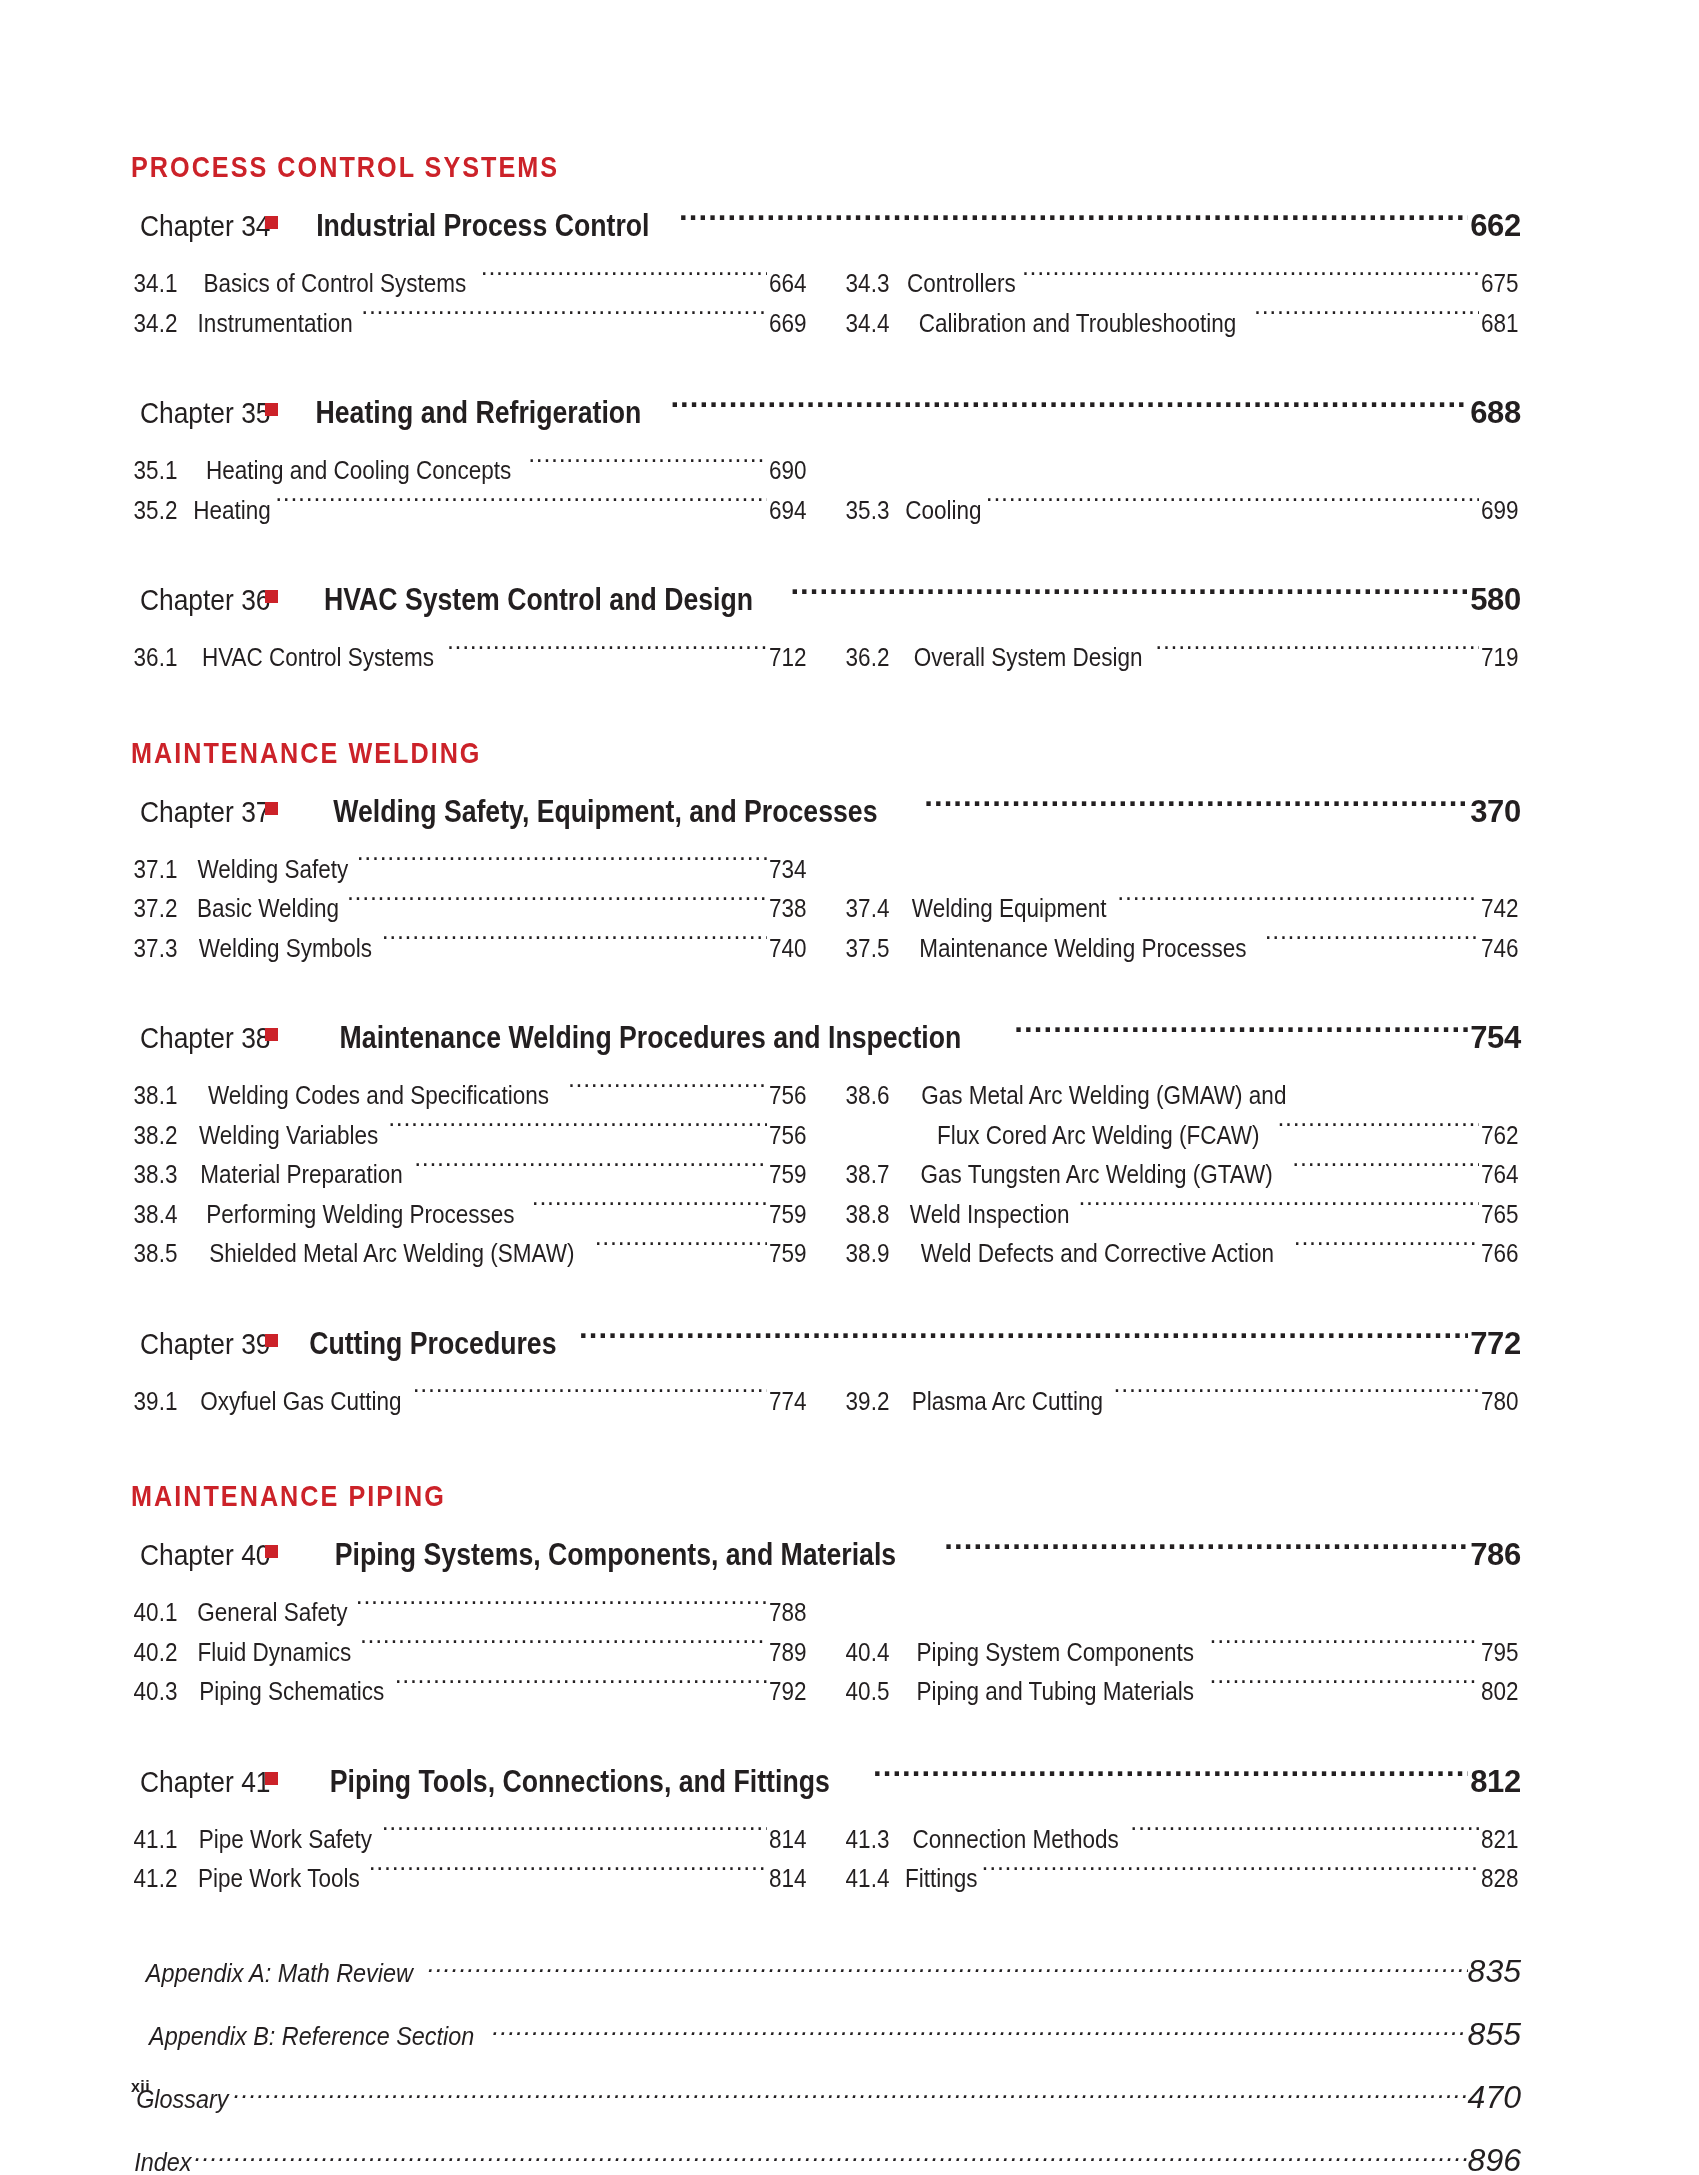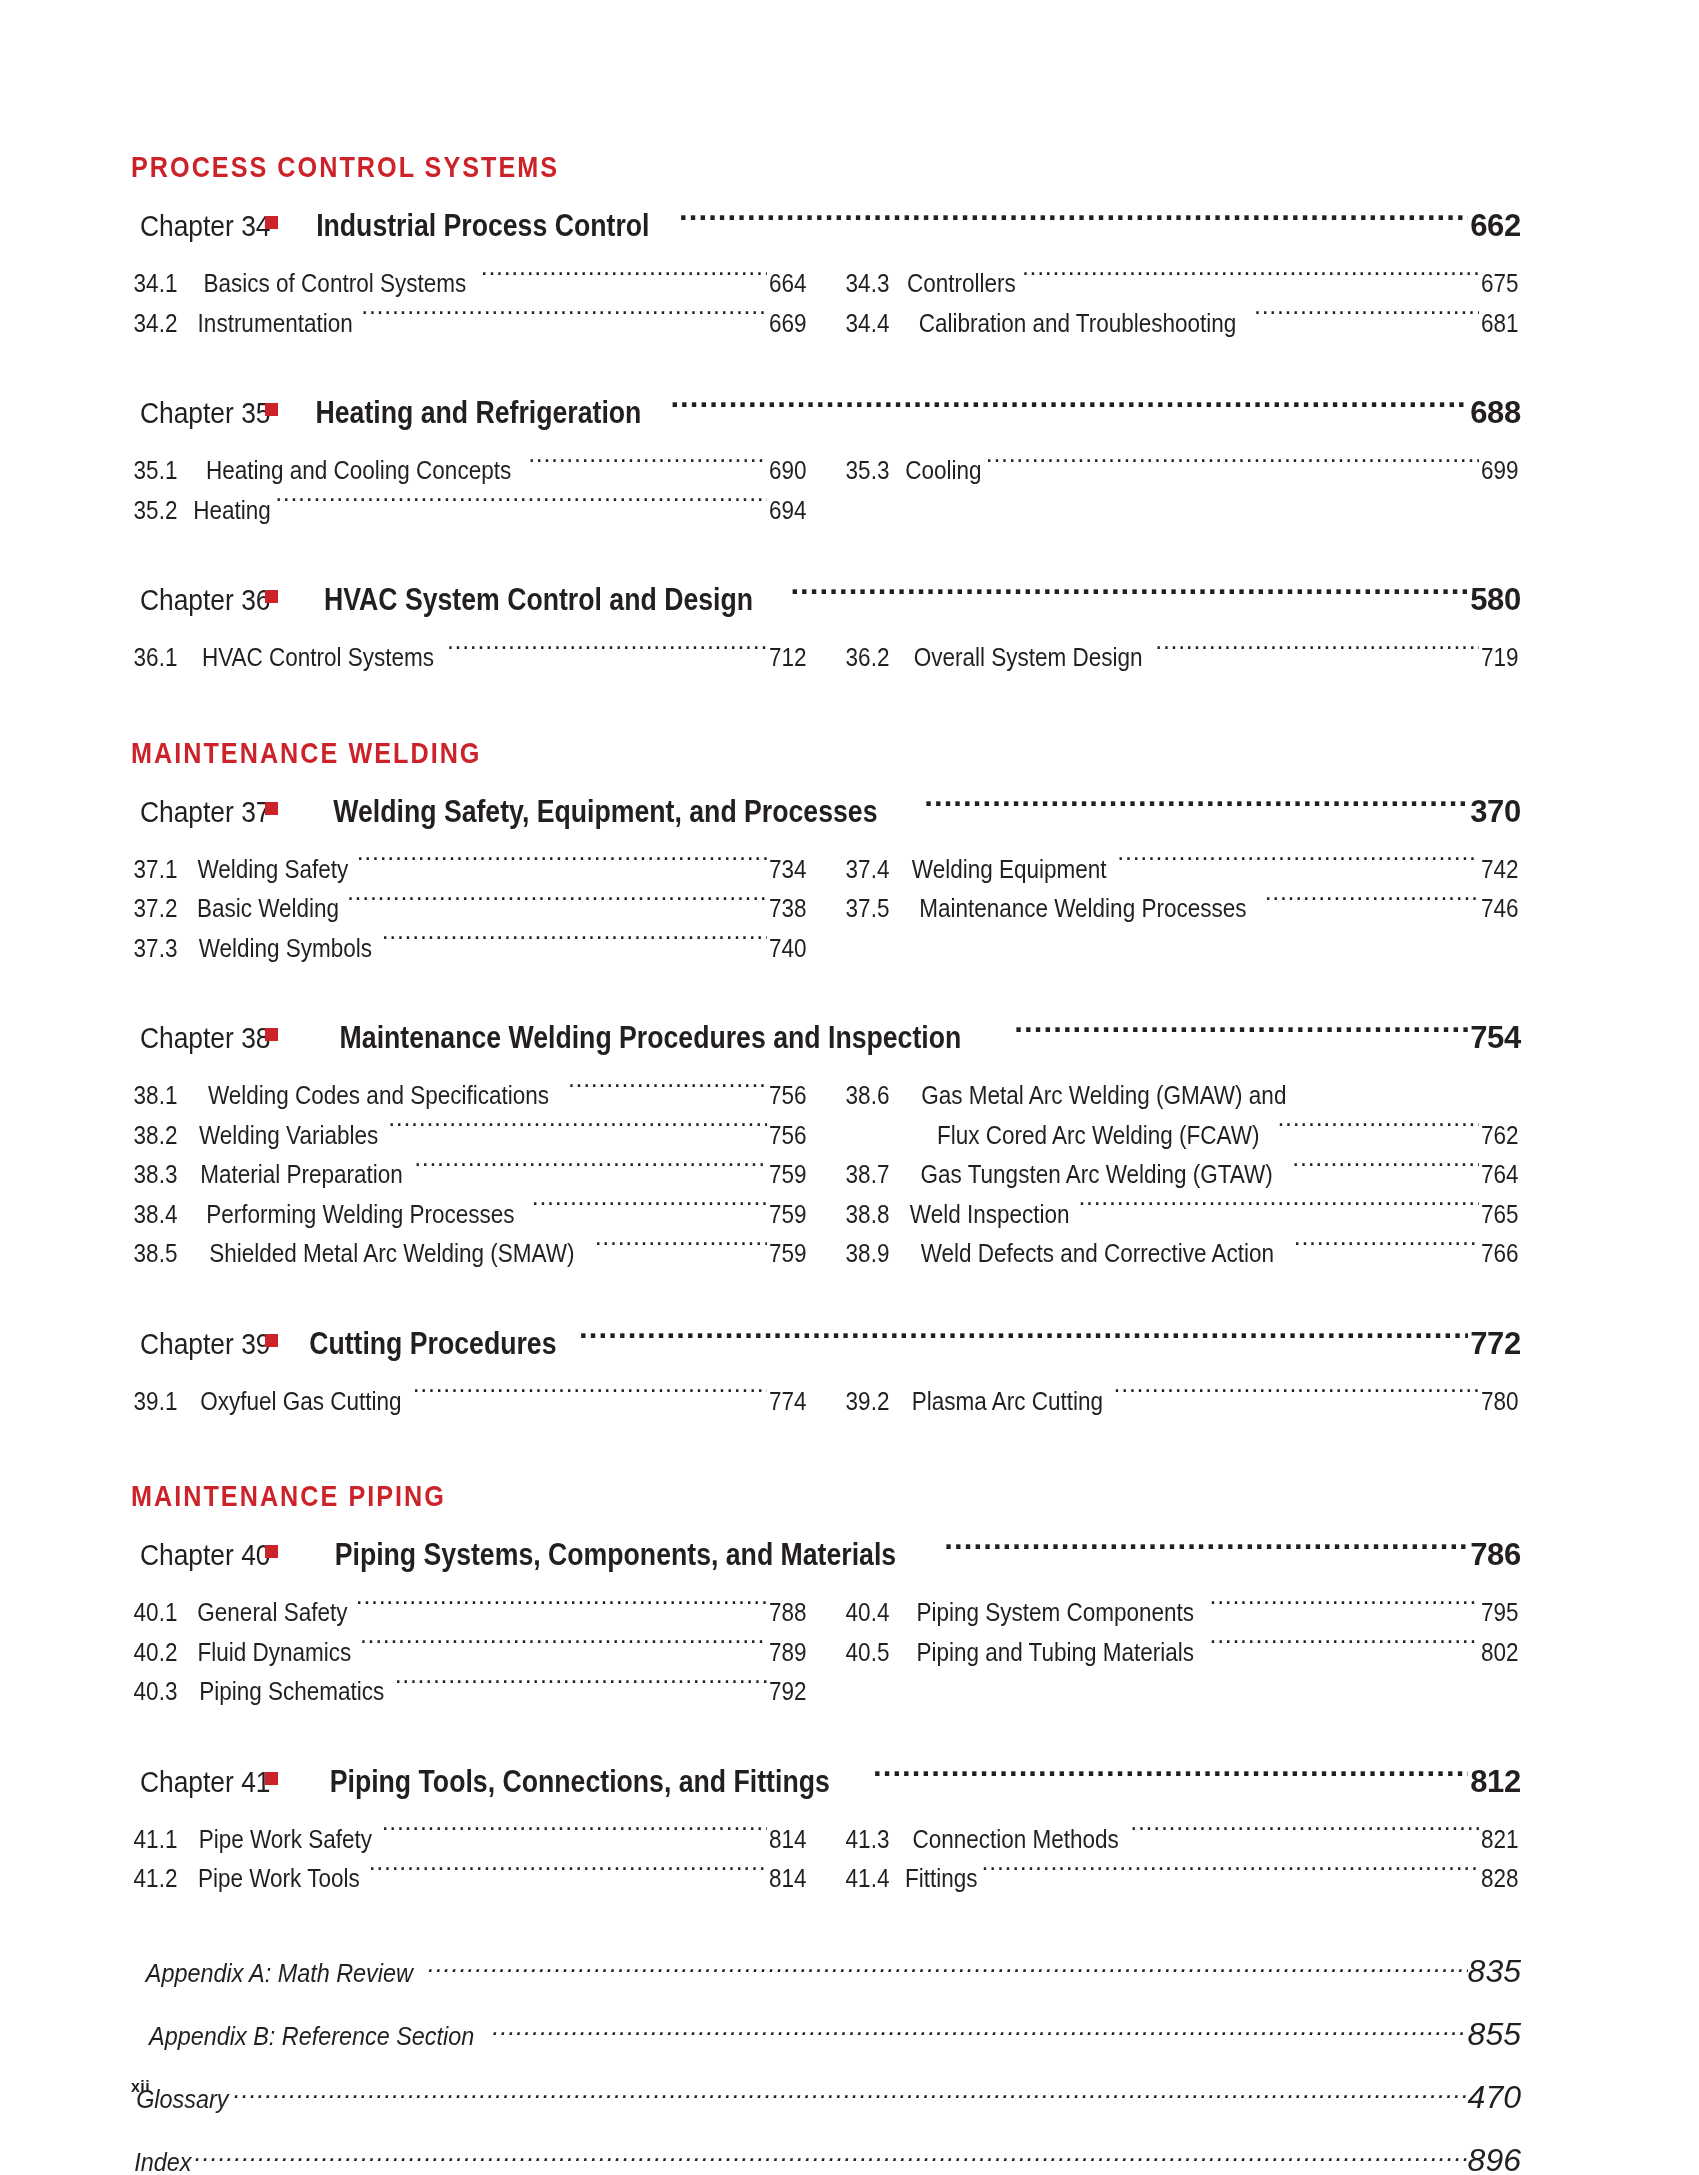--- a/index.html
+++ b/index.html
@@ -105,20 +105,21 @@
     flex: 0 0 auto;
     text-align: left;
     letter-spacing: -0.3px;
   }
 
   
   .entries {
     display: flex;
     margin-top: 20px;
     column-gap: 34px;
+    align-items: flex-end;
   }
   .col {
     width: 678px;
     flex: 0 0 678px;
   }
   .entry {
     display: flex;
     align-items: baseline;
     white-space: nowrap;
     line-height: 1.58;

